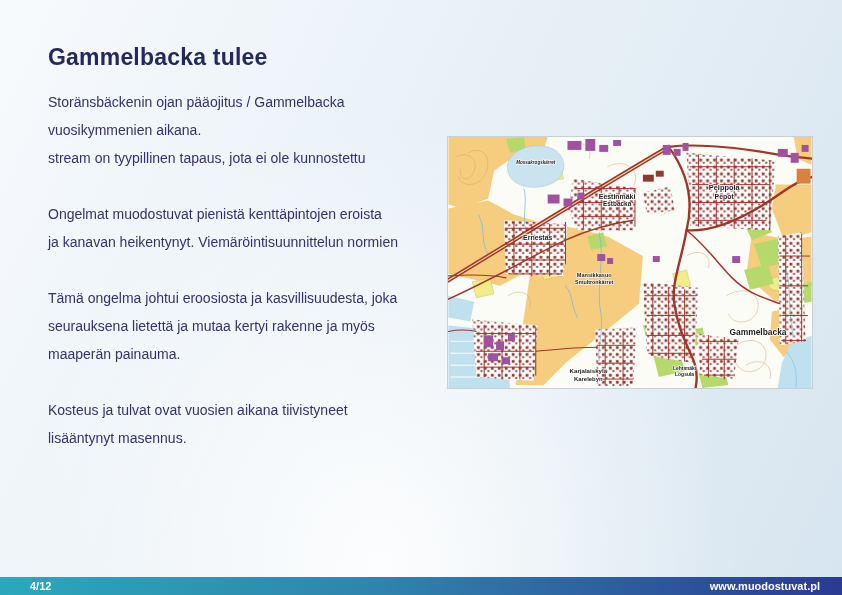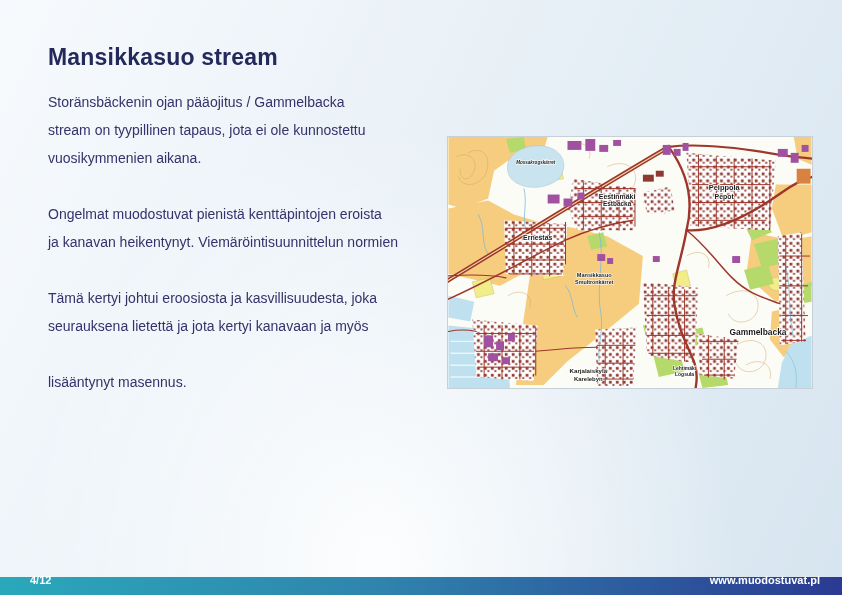--- a/index.html
+++ b/index.html
@@ -17,50 +17,52 @@
   .body-text{position:absolute;left:48px;top:88px;width:412px;}
   .para{margin:0 0 28px 0;}
   .line{display:block;white-space:nowrap;font-size:14px;line-height:28px;color:#34326a;}
   .map-wrap{
     position:absolute;left:447px;top:136px;width:366px;height:253px;
     border:1px solid #c6d0d6;box-sizing:border-box;background:#fdfdf9;
   }
   .map-wrap svg{display:block;width:100%;height:100%;}
   .footer{
     position:absolute;left:0;bottom:0;width:842px;height:18px;box-sizing:border-box;
-    display:flex;align-items:center;justify-content:space-between;
+    display:flex;justify-content:space-between;
     padding:0 22px 12px 30px;
     background:linear-gradient(90deg,#2aa8bb 0%,#2f84ad 45%,#2b3a92 100%);
   }
   .footer span{color:#ffffff;font-size:11px;font-weight:bold;line-height:18px;}
   .maplabel{font-family:"Liberation Sans",sans-serif;fill:#1c1c1c;paint-order:stroke;stroke:#ffffff;stroke-width:1.6px;font-weight:bold;}
   .maplabel.small{stroke-width:1.1px;}
 </style>
 </head>
 <body>
 
 <div class="slide">
 
-  <h1 class="title"><span>Mansikkasuo stream</span></h1>
+  <h1 class="title"><span>Gammelbacka tulee</span></h1>
 
   <div class="body-text">
     <p class="para">
       <span class="line">Storänsbäckenin ojan pääojitus / Gammelbacka</span>
+      <span class="line">vuosikymmenien aikana.</span>
       <span class="line">stream on tyypillinen tapaus, jota ei ole kunnostettu</span>
-      <span class="line">vuosikymmenien aikana.</span>
     </p>
     <p class="para">
       <span class="line">Ongelmat muodostuvat pienistä kenttäpintojen eroista</span>
       <span class="line">ja kanavan heikentynyt. Viemäröintisuunnittelun normien</span>
     </p>
     <p class="para">
-      <span class="line">Tämä kertyi johtui eroosiosta ja kasvillisuudesta, joka</span>
-      <span class="line">seurauksena lietettä ja jota kertyi kanavaan ja myös</span>
-    </p>
-    <p class="para">
+      <span class="line">Tämä ongelma johtui eroosiosta ja kasvillisuudesta, joka</span>
+      <span class="line">seurauksena lietettä ja mutaa kertyi rakenne ja myös</span>
+      <span class="line">maaperän painauma.</span>
+    </p>
+    <p class="para">
+      <span class="line">Kosteus ja tulvat ovat vuosien aikana tiivistyneet</span>
       <span class="line">lisääntynyt masennus.</span>
     </p>
   </div>
 
   <div class="map-wrap">
     <svg viewBox="0 0 366 253" xmlns="http://www.w3.org/2000/svg">
       <defs>
         <pattern id="bld" width="7" height="7" patternUnits="userSpaceOnUse">
           <rect width="7" height="7" fill="#ffffff"></rect>
           <rect x="0.8" y="0.8" width="2.8" height="2.8" fill="#8f3a30"></rect>

